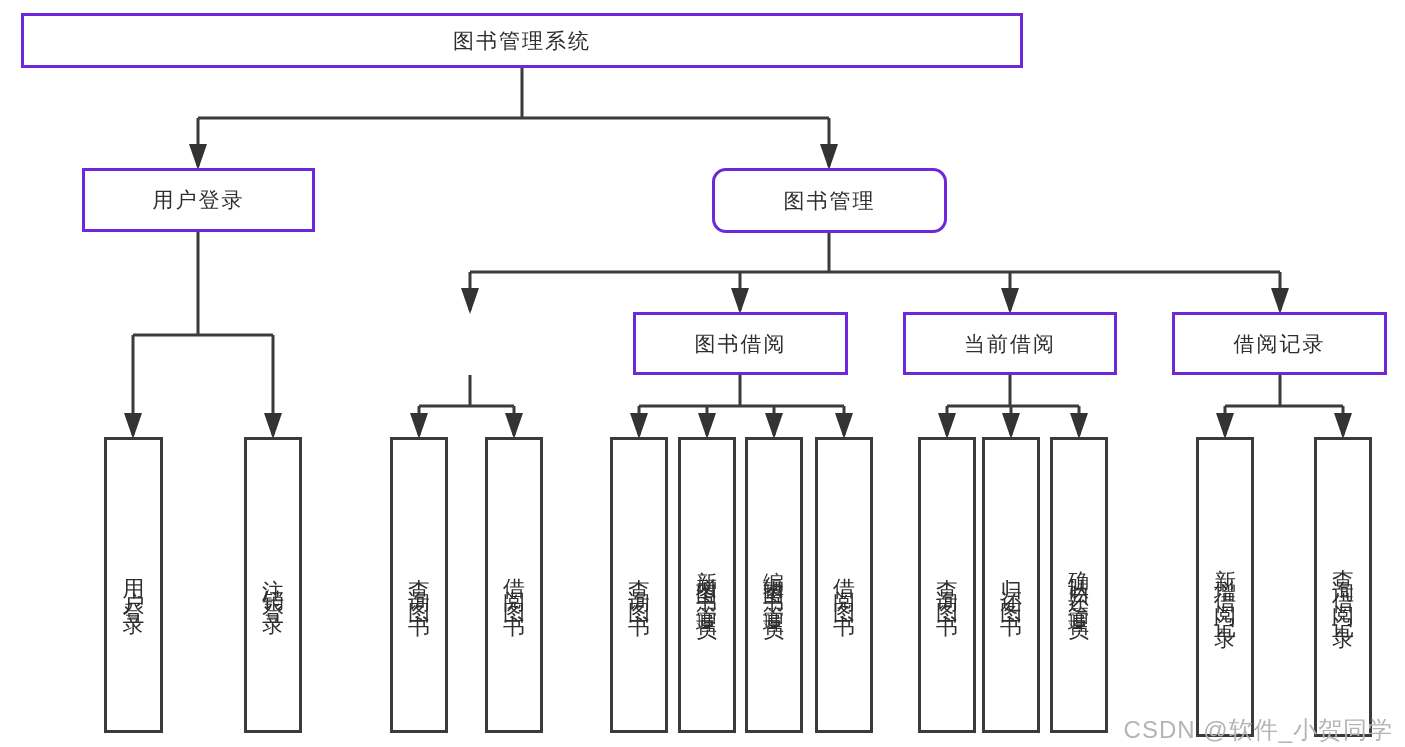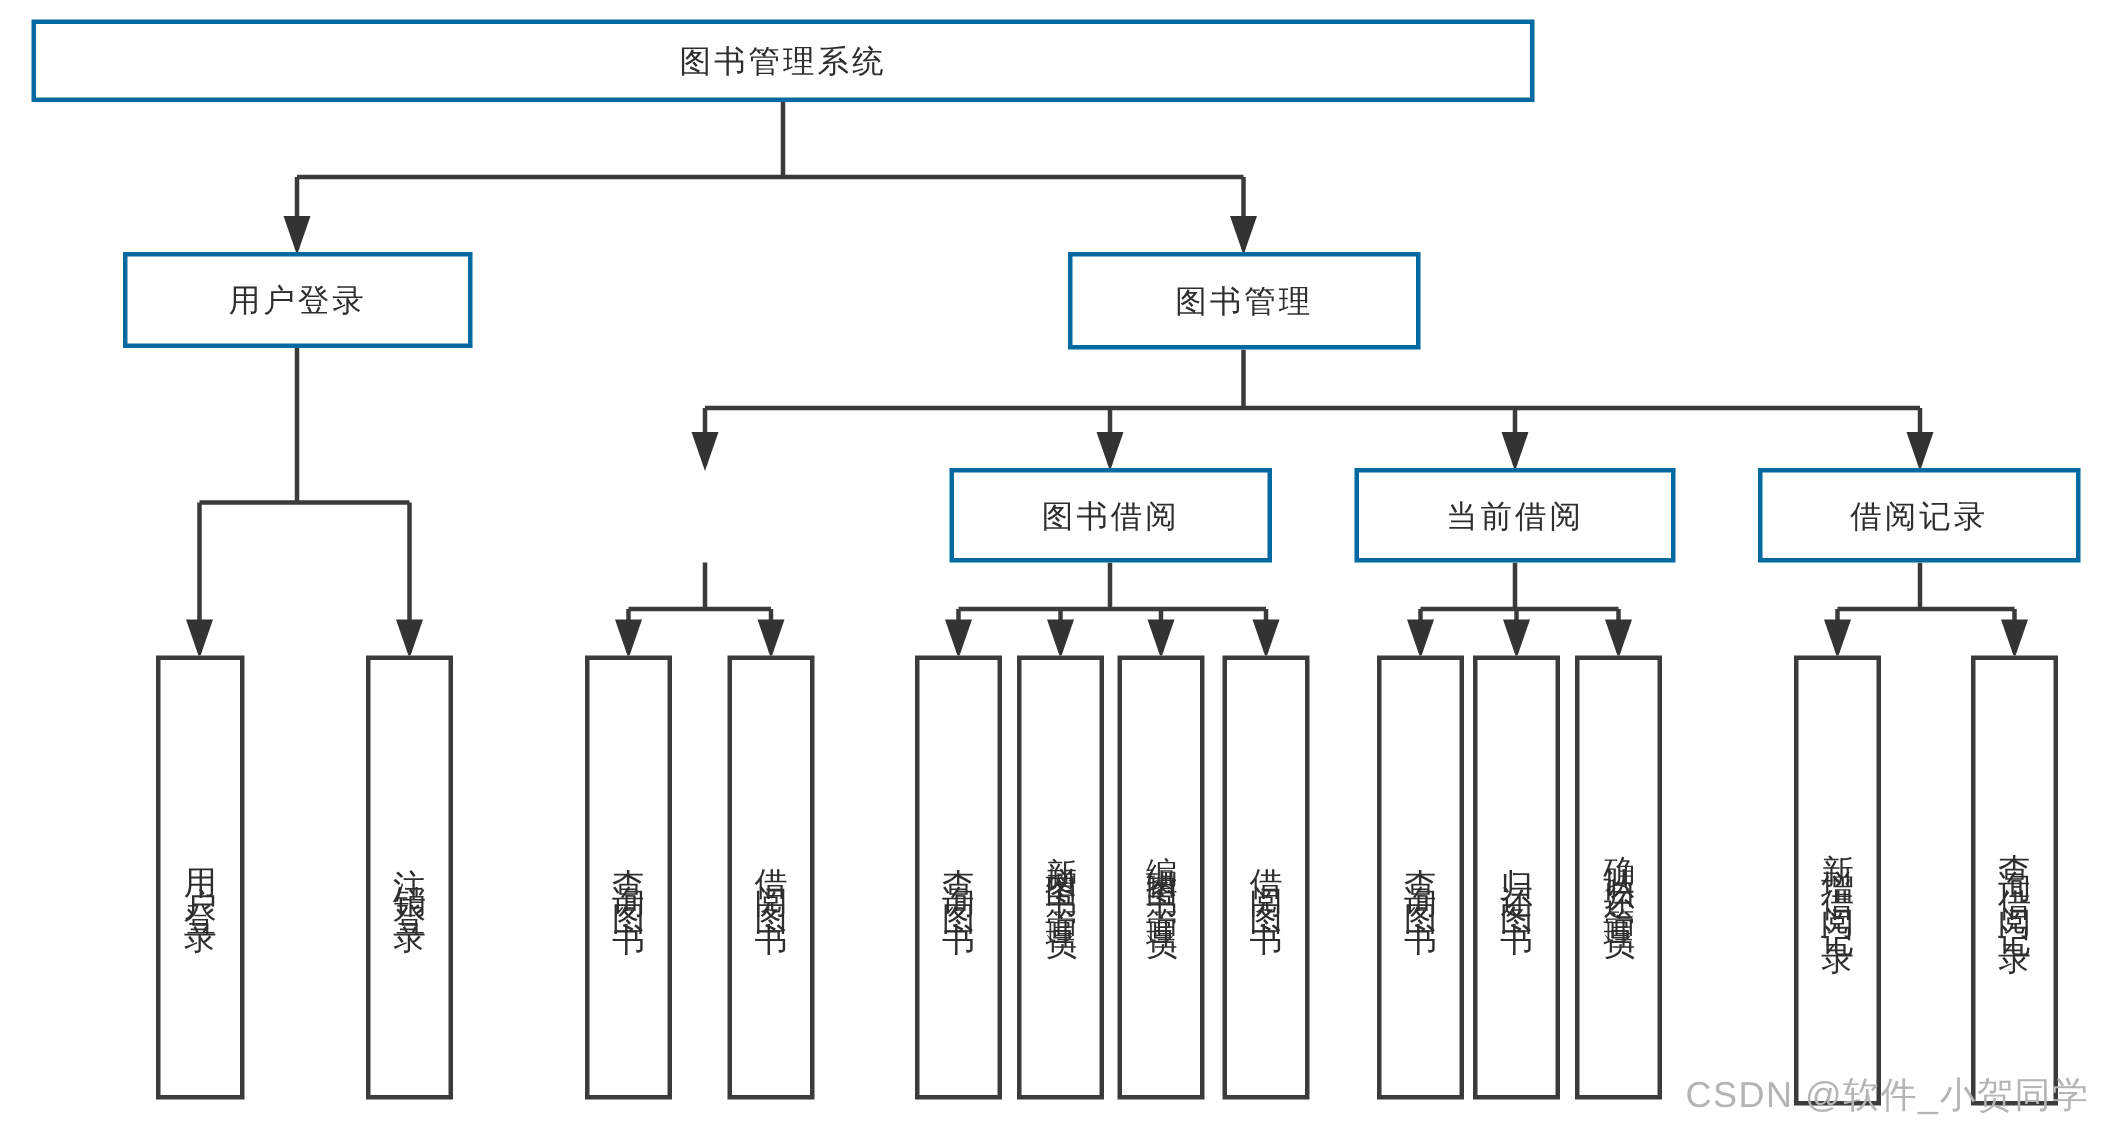--- a/index.html
+++ b/index.html
@@ -7,21 +7,21 @@
     position:relative;
     width:1405px;height:747px;
     background:#fff;
     font-family:"Liberation Sans","DejaVu Sans",sans-serif;
     overflow:hidden;
   }
   .wires{position:absolute;left:0;top:0;}
   .hbox{
     position:absolute;
     box-sizing:border-box;
-    border:3px solid #0369a1;
+    border:3px solid #6d28d9;
     background:#fff;
     display:flex;align-items:center;justify-content:center;
     font-size:21px;letter-spacing:2px;color:#2e2e2e;
     white-space:nowrap;
   }
   .vbox{
     position:absolute;
     box-sizing:border-box;
     border:3px solid #3b3b3b;
     background:#fff;
@@ -93,21 +93,21 @@
     </g>
   </svg>
 
   <div class="hbox" style="left:21px;top:13px;width:1002px;height:55px;">
     <span>图书管理系统</span>
   </div>
 
   <div class="hbox" style="left:82px;top:168px;width:233px;height:64px;">
     <span>用户登录</span>
   </div>
-  <div class="hbox" style="left:712px;top:168px;width:235px;height:65px;">
+  <div class="hbox" style="left:712px;top:168px;width:235px;height:65px;border-radius:14px;">
     <span>图书管理</span>
   </div>
 
   <div class="hbox" style="left:903px;top:312px;width:214px;height:63px;">
     <span>当前借阅</span>
   </div>
   <div class="hbox" style="left:633px;top:312px;width:215px;height:63px;">
     <span>图书借阅</span>
   </div>
   <div class="hbox" style="left:1172px;top:312px;width:215px;height:63px;">

